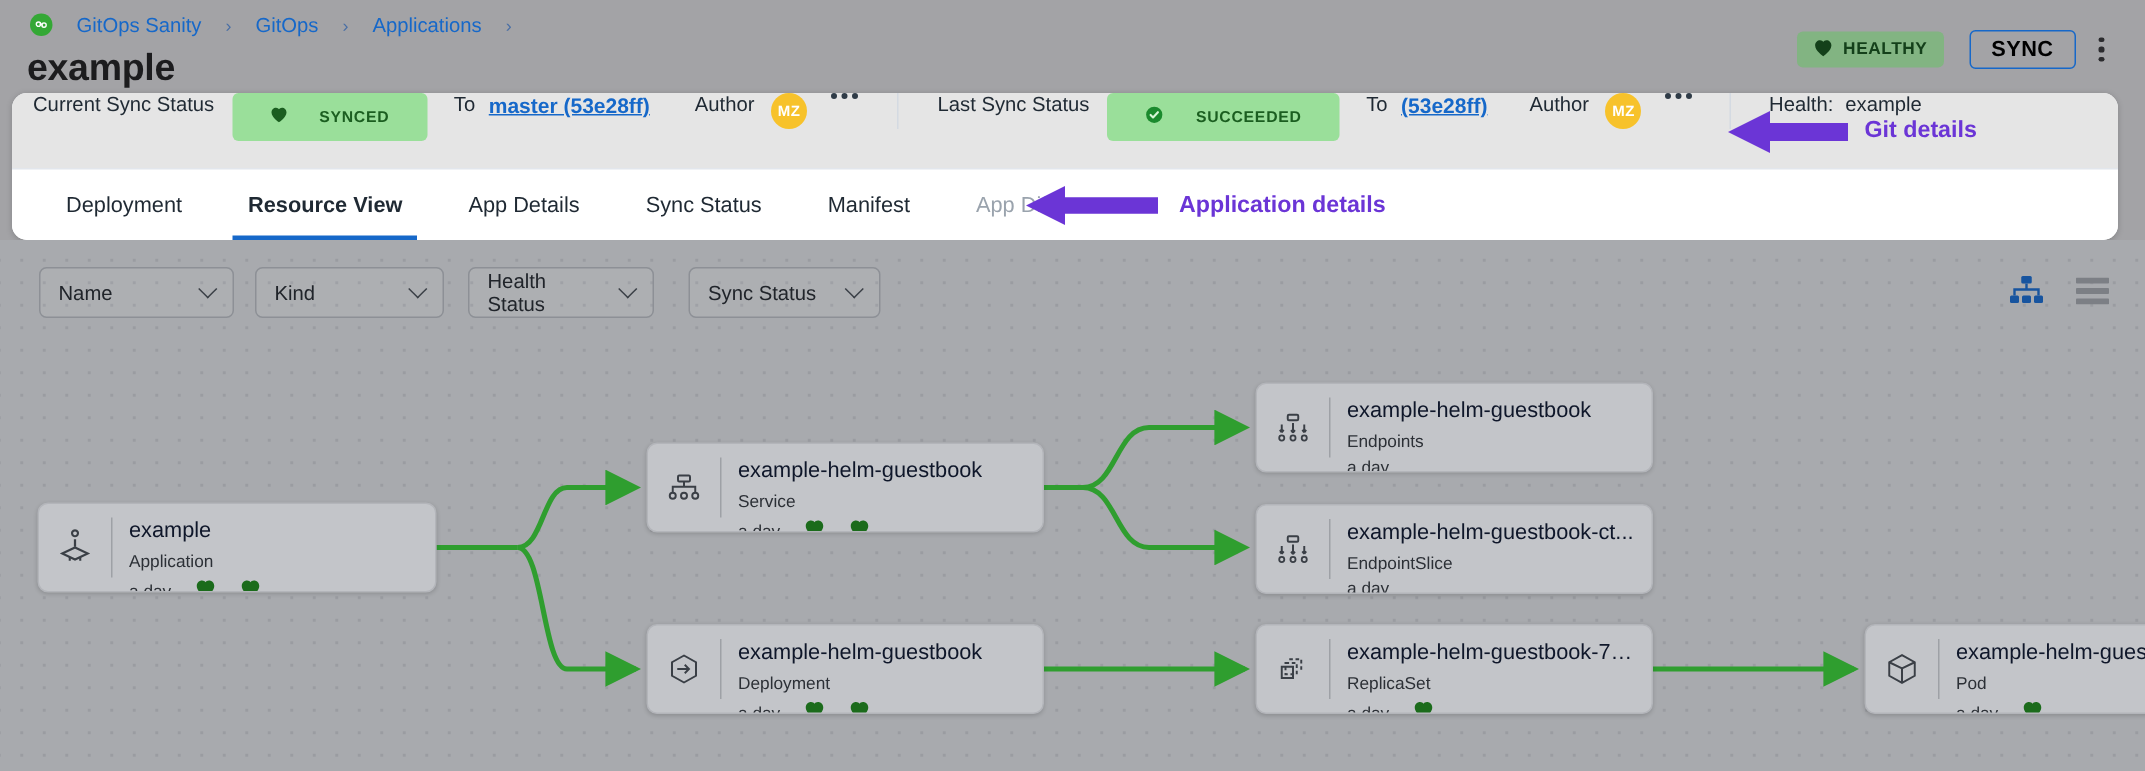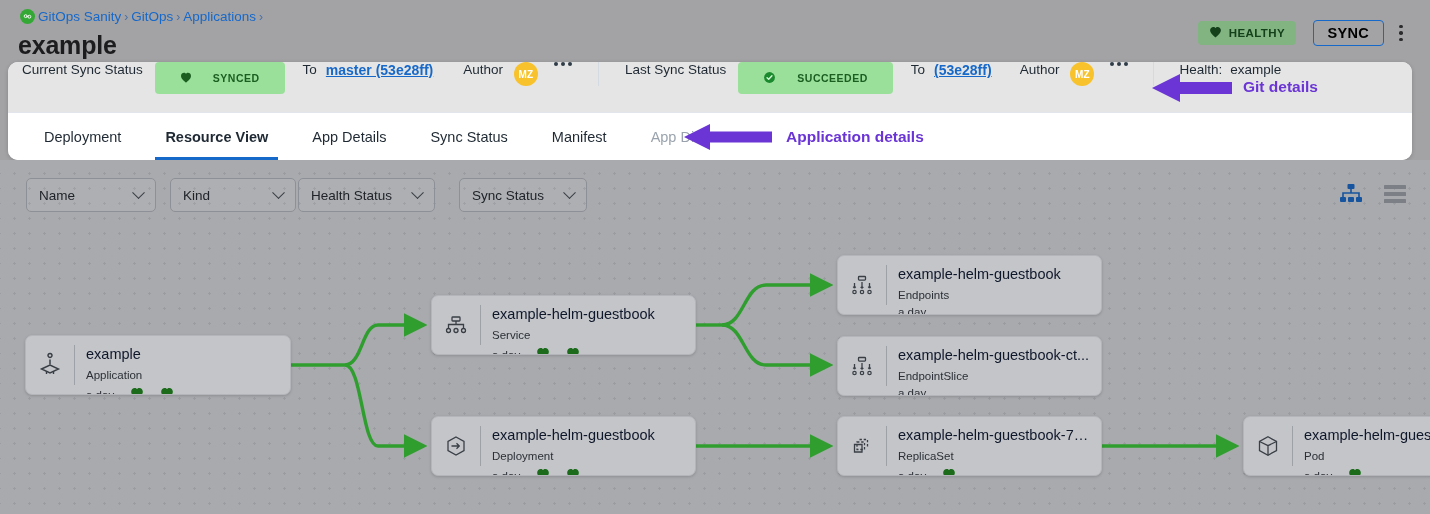--- a/index.html
+++ b/index.html
@@ -7,21 +7,21 @@
     width: 1430px; height: 514px;
     font-family: "Liberation Sans", sans-serif;
     background: #a3a3a6;
     overflow: hidden;
   }
   #root { position: relative; width: 1430px; height: 514px; }
 
   
   .breadcrumb {
     position: absolute; left: 20px; top: 9px;
-    display: flex; align-items: center; gap: 3px;
+    display: flex; align-items: center; gap: 16px;
     font-size: 13.5px;
   }
   .bc-logo {
     width: 15px; height: 15px; border-radius: 50%;
     background: #34a835; position: relative; flex: 0 0 auto;
     display: flex; align-items: center; justify-content: center;
   }
   .bc-logo svg { display:block; }
   .bc-link { color: #1668c9; text-decoration: none; white-space: nowrap; }
   .bc-sep { color: #4a6fa5; font-size: 12px; }
@@ -295,21 +295,21 @@
   <div class="graph-area">
 
     <div class="filter" style="left:26px; width:130px;">
       <span class="ftxt">Name</span>
       <span class="chev"></span>
     </div>
     <div class="filter" style="left:170px; width:126px;">
       <span class="ftxt">Kind</span>
       <span class="chev"></span>
     </div>
-    <div class="filter" style="left:298px; width:137px;align-items:center;">
+    <div class="filter" style="left:312px; width:124px;align-items:center;">
       <span class="ftxt">Health Status</span>
       <span class="chev"></span>
     </div>
     <div class="filter" style="left:459px; width:128px;">
       <span class="ftxt">Sync Status</span>
       <span class="chev"></span>
     </div>
 
     <div class="view-icons">
       <svg class="vi" width="22" height="20" viewBox="0 0 22 20">

